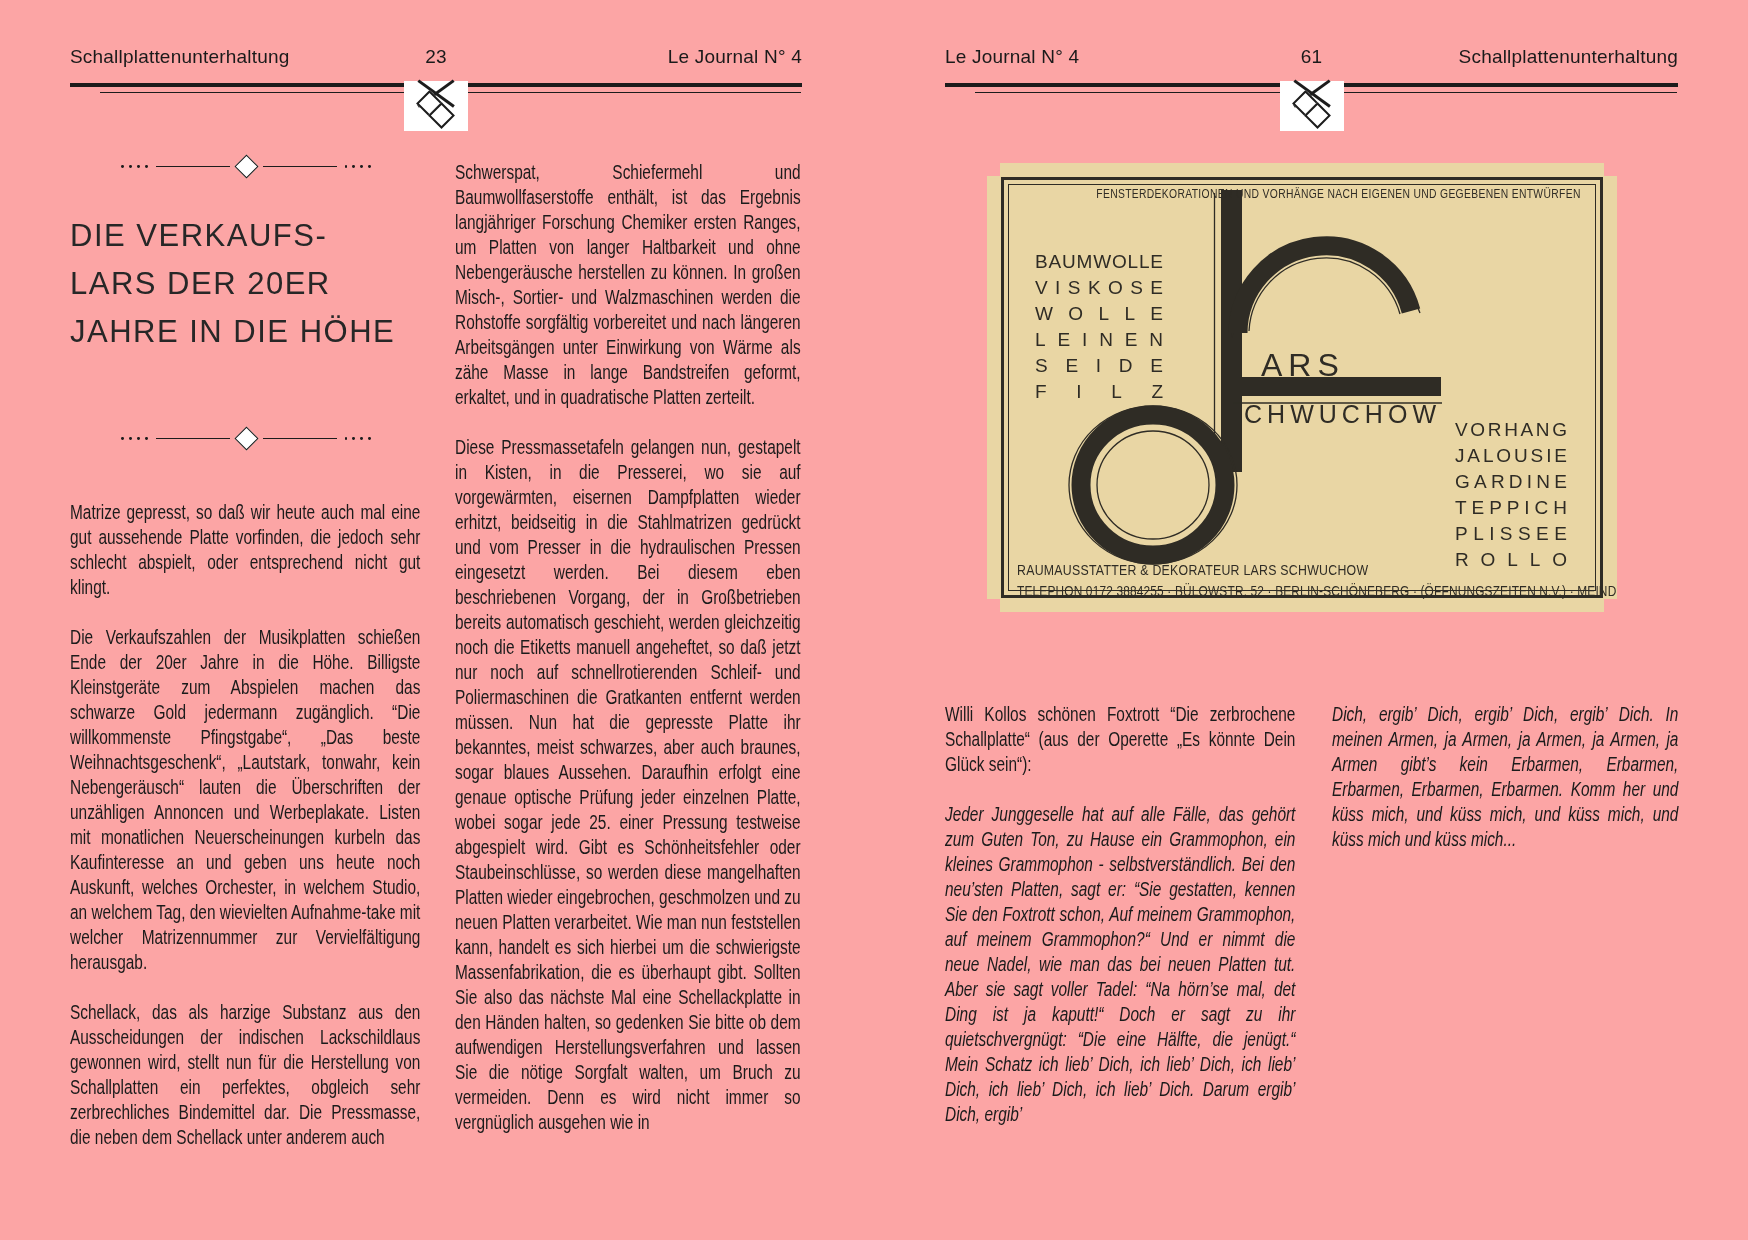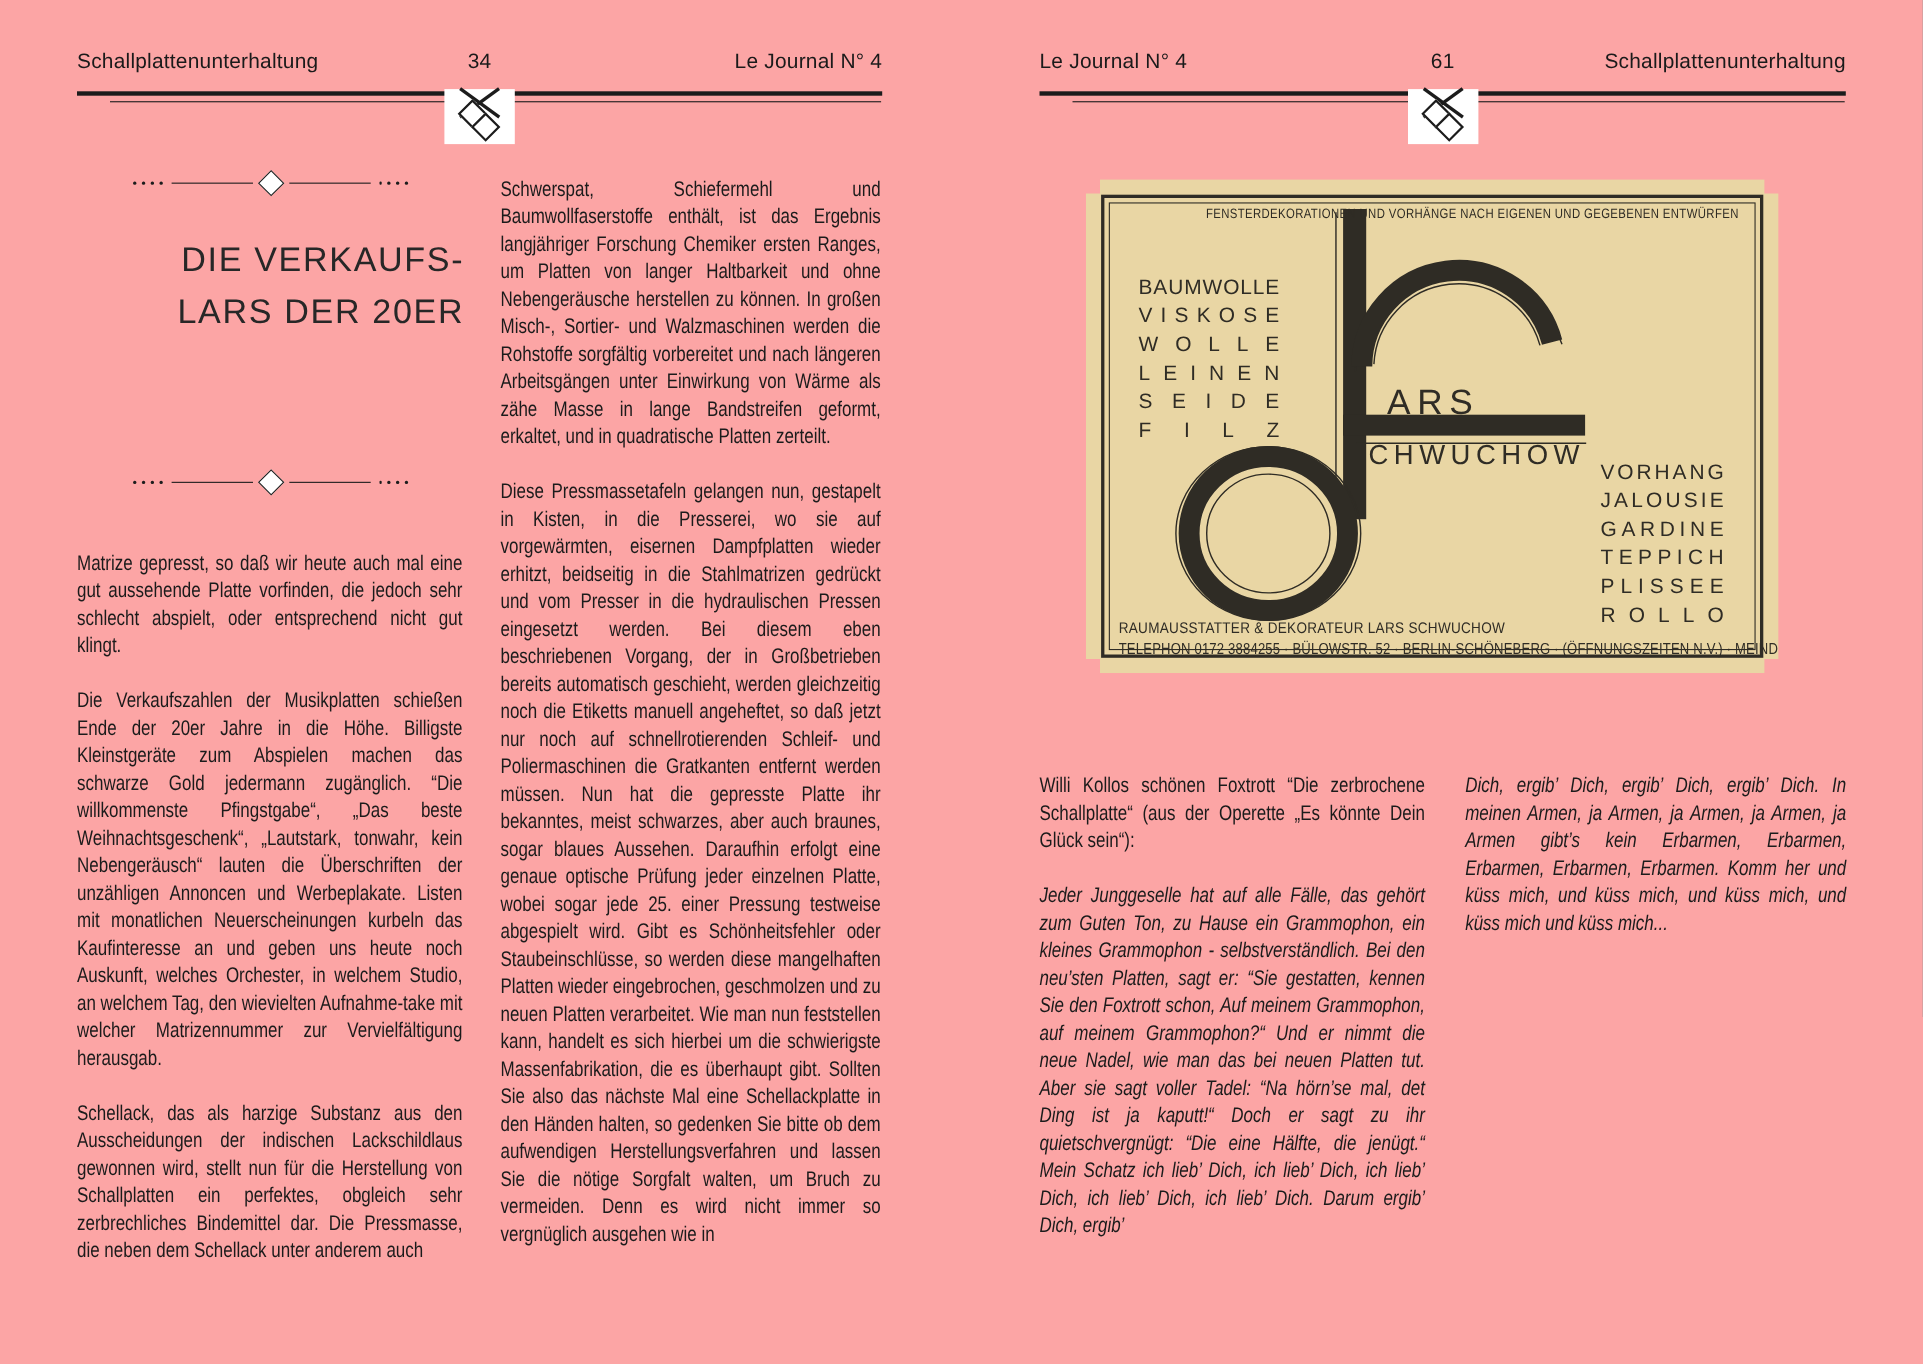--- a/index.html
+++ b/index.html
@@ -24,21 +24,21 @@
   .rule .motif .dm.d1{left:16px;top:13px;}
   .rule .motif .dm.d2{left:28px;top:25px;}
 
   
   .orn{position:absolute;width:352px;display:flex;align-items:center;justify-content:center;gap:8px;}
   .orn .dots{display:flex;gap:5px;}
   .orn .dot{width:2.8px;height:2.8px;background:#1c1c1c;border-radius:50%;}
   .orn .seg{width:74px;height:1.7px;background:#1c1c1c;}
   .orn .dia{width:15px;height:15px;border:1.7px solid #1c1c1c;transform:rotate(45deg);background:#fff;}
 
-  .headline{position:absolute;left:70px;top:212px;width:352px;text-align:right;
+  .headline{position:absolute;left:70px;top:212px;width:352px;text-align:left;
             font-size:31px;line-height:48px;letter-spacing:1.5px;color:#272727;font-weight:400;}
 
   
   .colblock{position:absolute;transform:scaleX(.8);transform-origin:top left;
             font-size:19.3px;line-height:25px;text-align:justify;color:#1b1b1b;}
   .colblock p{margin:0 0 25px 0;}
   .italic{font-style:italic;}
 
   
   .ad{position:absolute;left:987px;top:163px;width:630px;height:449px;background:#e9d6a4;
@@ -58,21 +58,21 @@
           transform:scaleX(.82);transform-origin:top left;white-space:nowrap;}
   .ad svg{position:absolute;left:0;top:0;}
 </style>
 </head>
 <body>
 
 <div class="canvas">
 
   <div class="pagehead" style="left:70px;width:732px;">
     <span class="lft">Schallplattenunterhaltung</span>
-    <span class="ctr">34</span>
+    <span class="ctr">23</span>
     <span class="rgt">Le Journal N° 4</span>
   </div>
   <div class="rule" style="left:70px;width:732px;">
     <div class="thick"></div>
     <div class="thin"></div>
     <div class="motif">
       <div class="xl a"></div>
       <div class="xl b"></div>
       <div class="dm d1"></div>
       <div class="dm d2"></div>
@@ -93,20 +93,21 @@
         <i class="dot"></i>
         <i class="dot"></i>
         <i class="dot"></i>
         <i class="dot"></i>
       </span>
   </div>
 
   <div class="headline">
     <div>DIE VERKAUFS-</div>
     <div>LARS DER 20ER</div>
+    <div>JAHRE IN DIE HÖHE</div>
   </div>
 
   <div class="orn" style="left:70px;top:430px;">
     <span class="dots">
         <i class="dot"></i>
         <i class="dot"></i>
         <i class="dot"></i>
         <i class="dot"></i>
       </span>
     <span class="seg"></span>

